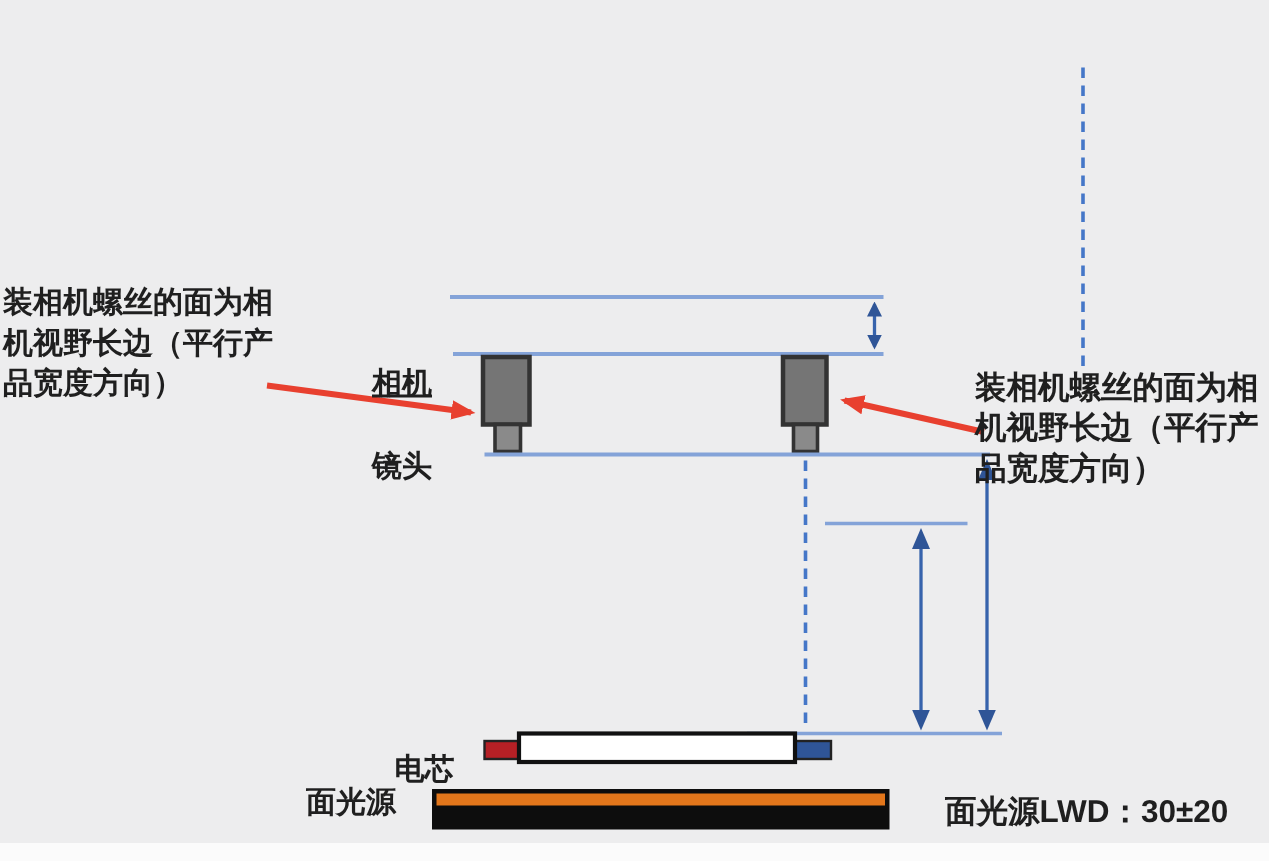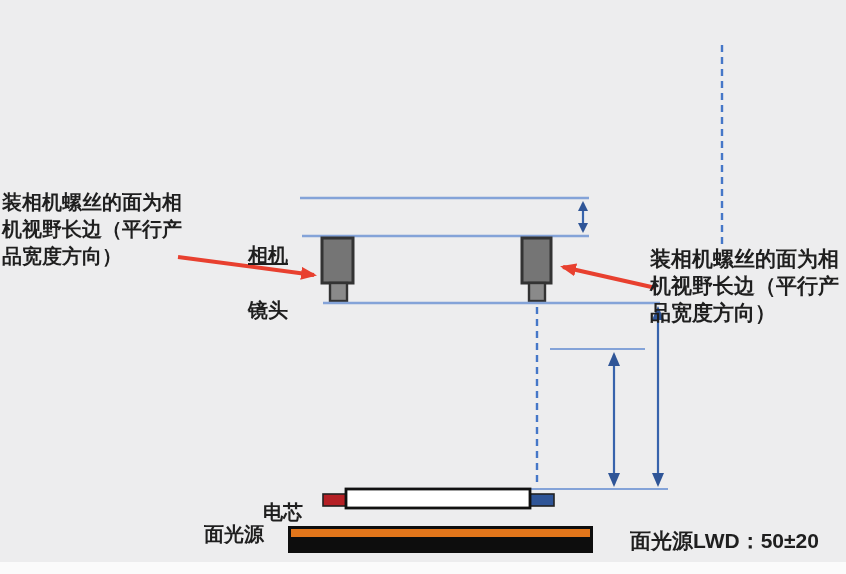--- a/index.html
+++ b/index.html
@@ -109,14 +109,14 @@
   <div class="txt lbl camera-label">相机</div>
   <div class="txt lbl lens-label">镜头</div>
 
 
   <div class="note note-right">装相机螺丝的面为相机视野长边（平行产品宽度方向）</div>
 
 
   <div class="txt lbl cell-label">电芯</div>
   <div class="txt lbl light-label">面光源</div>
 
-  <div class="txt dim lwd-text">面光源LWD：50±20</div>
+  <div class="txt dim lwd-text">面光源LWD：30±20</div>
 </div>
 
 </body></html>

